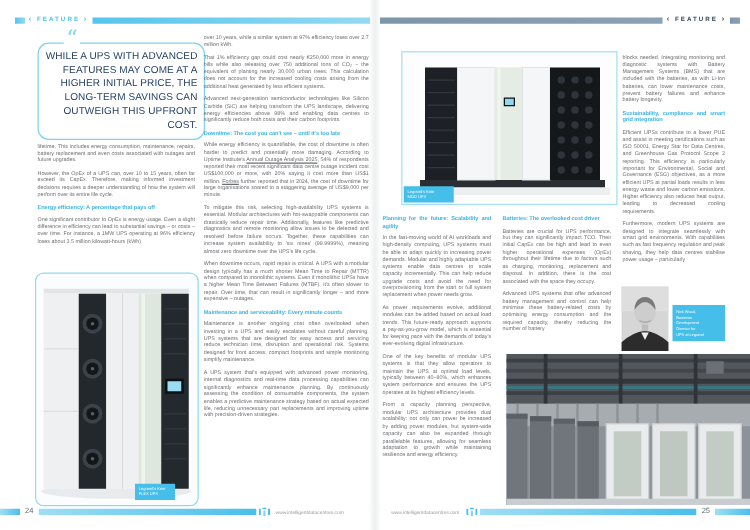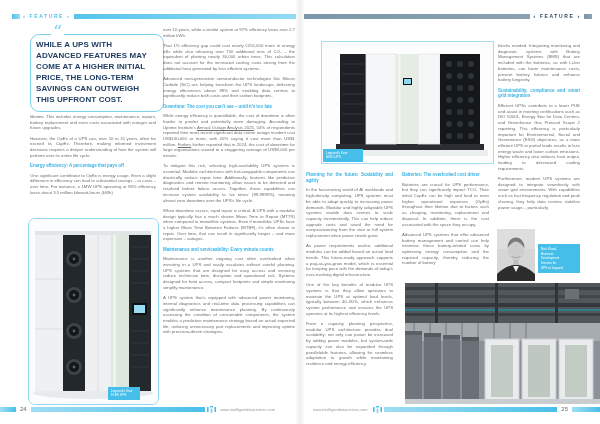--- a/index.html
+++ b/index.html
@@ -18,21 +18,21 @@
   .hdr-label{font-size:5px;font-weight:bold;letter-spacing:1.6px;white-space:nowrap;padding:0 3px;line-height:6px;}
   .lab-light{color:#4fc3e8;}
   .lab-dark{color:#33475b;}
   .hdr-chev{font-weight:bold;font-size:6px;}
   .stub{width:8px;height:5px;}
 
   
   .quote-box{position:absolute;left:30px;top:34px;width:122px;height:68px;
              border:1.2px solid #7fd2ee;border-radius:9px;display:flex;align-items:center;justify-content:center;
              padding:4px 5px;}
-  .quote-text{font-size:8px;line-height:1.36;font-weight:bold;color:#1d3a5f;text-align:left;letter-spacing:0.1px;}
+  .quote-text{font-size:8px;line-height:1.36;font-weight:normal;color:#1d3a5f;text-align:right;letter-spacing:0.1px;}
   .qmark{position:absolute;left:20px;top:-11px;font-family:"DejaVu Serif",serif;font-size:18px;line-height:16px;
          color:#7fd2ee;background:#ffffff;padding:0 2px;}
 
   
   .col{position:absolute;font-size:4.3px;line-height:1.33;text-align:justify;color:#6d6e71;}
   .col p{margin:0 0 4.6px;}
   .sec{font-size:4.5px;font-weight:bold;color:#3cb4e5;margin:1px 0 3.8px;line-height:1.3;letter-spacing:-0.05px;}
   .sec.one-line{white-space:nowrap;}
   .lnk{color:#6d6e71;text-decoration:underline;cursor:pointer;}
 

